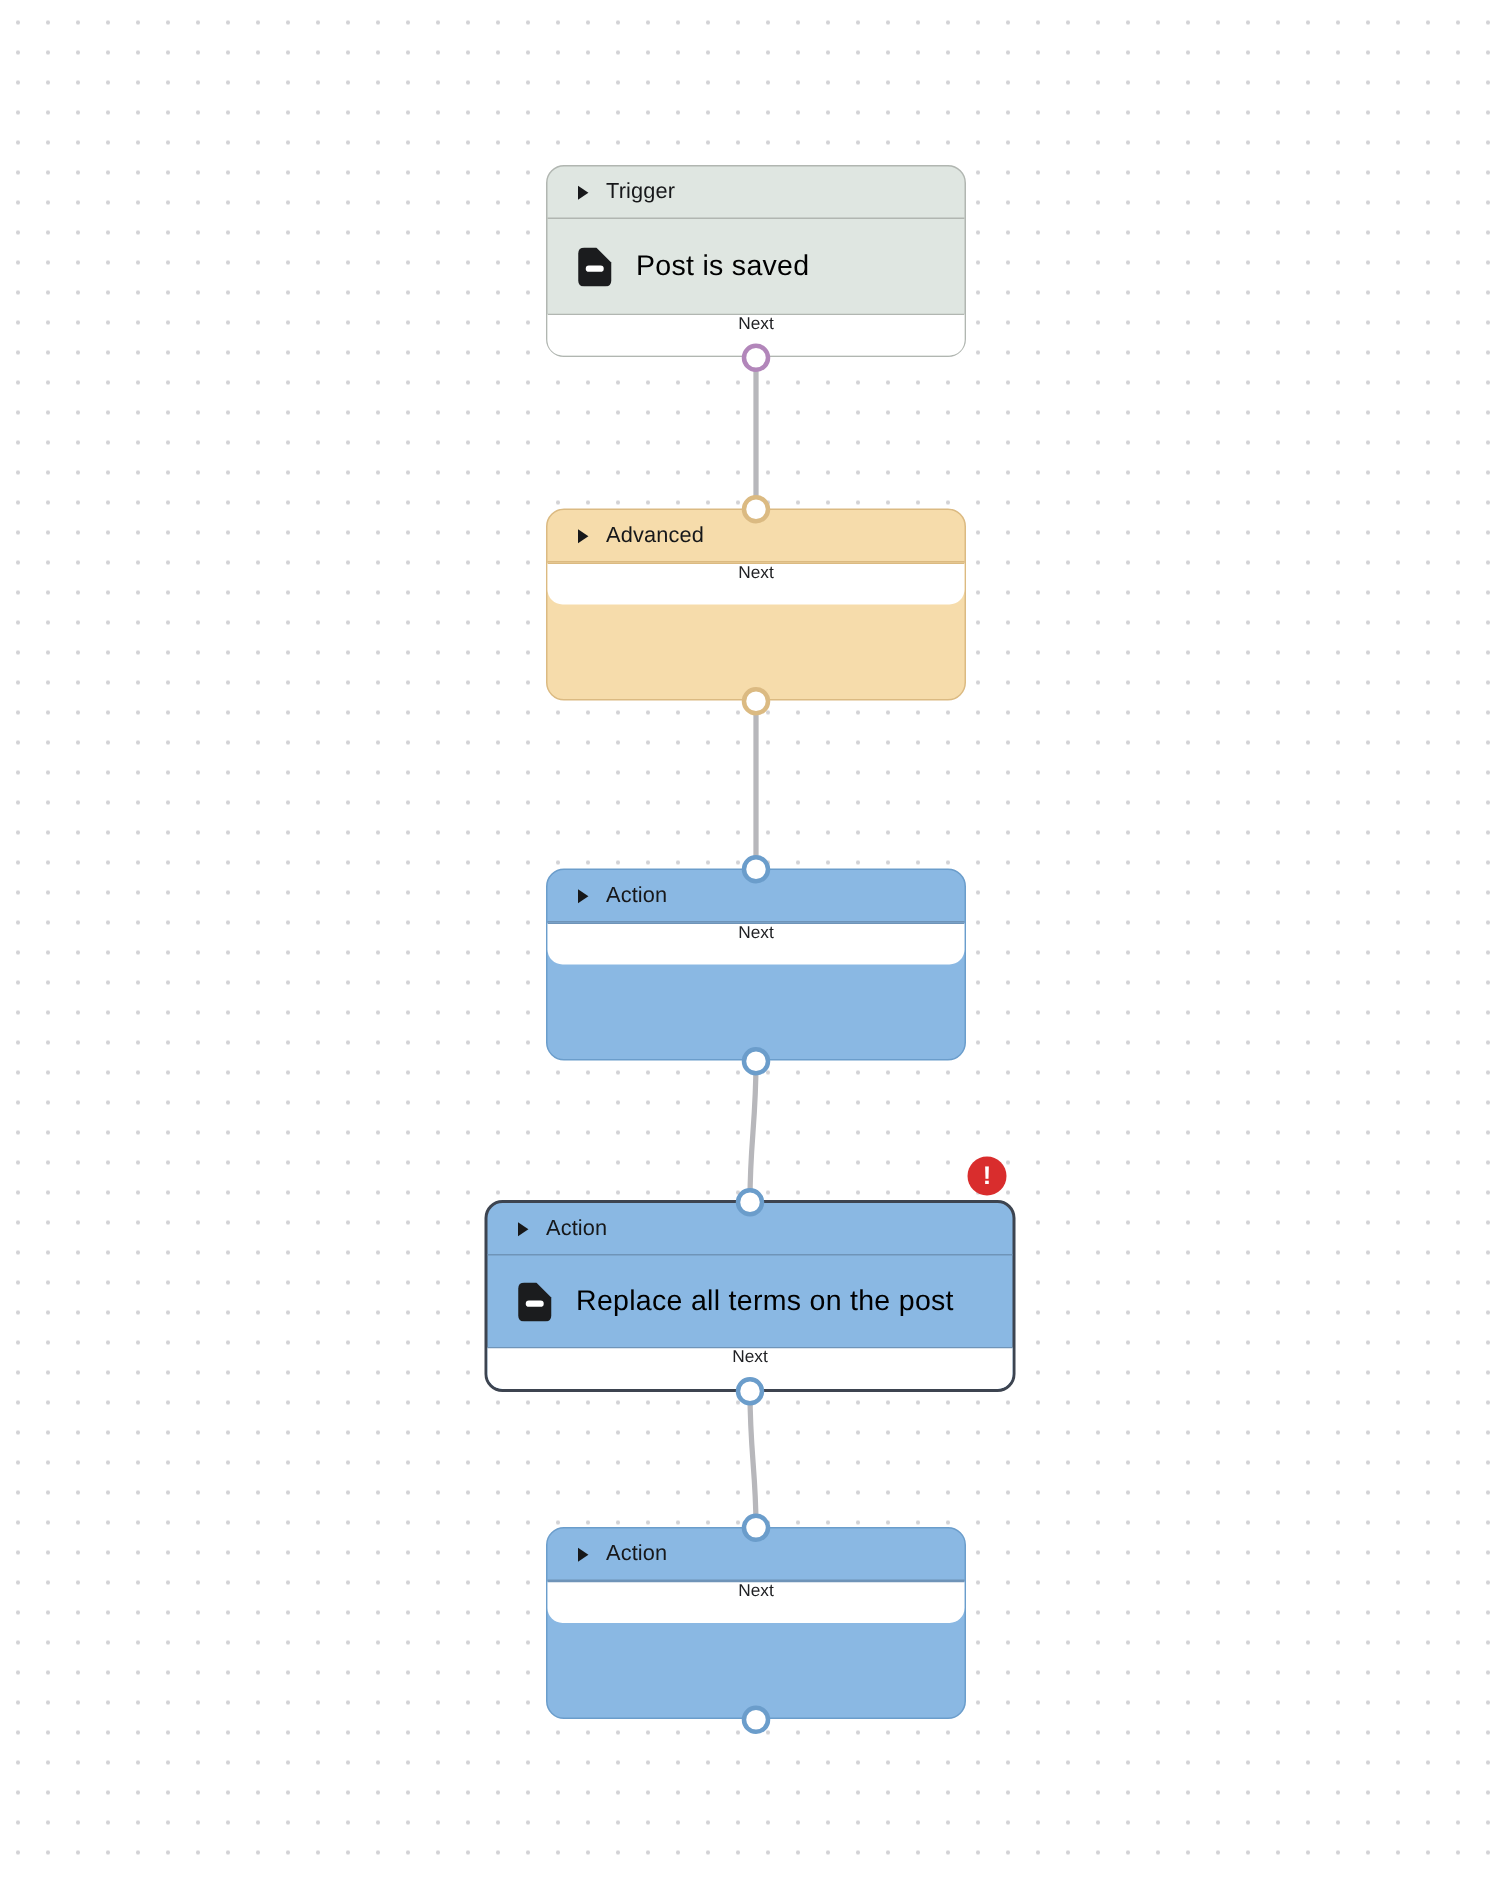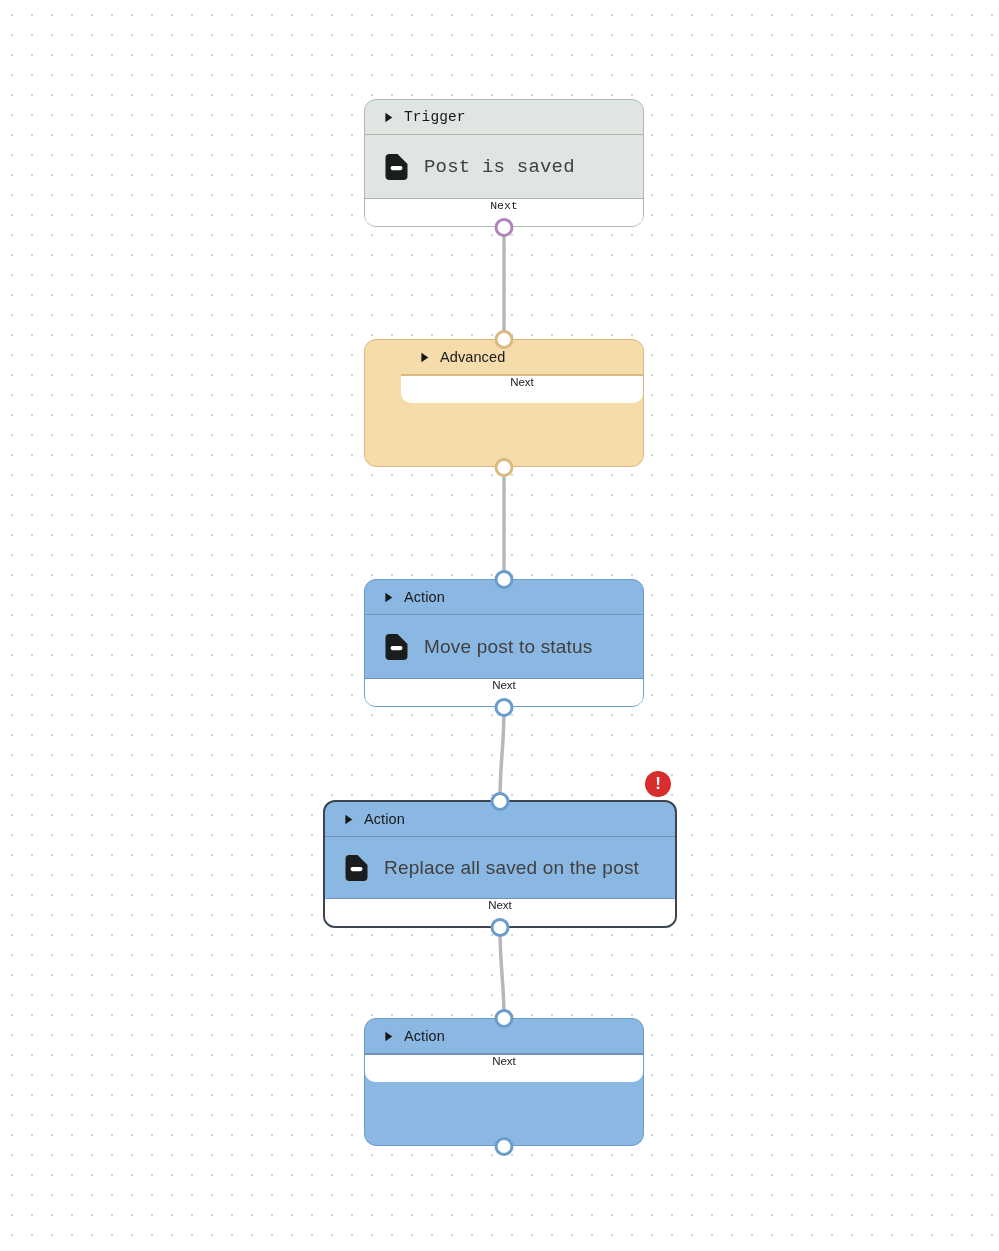--- a/index.html
+++ b/index.html
@@ -63,21 +63,21 @@
     display: flex;
     align-items: center;
     gap: 16px;
     padding: 0 20px;
     min-height: 0;
   }
   .nicon { display: inline-flex; flex: 0 0 auto; }
   .nicon svg { display: block; }
   .title {
     font-size: 19px;
-    color: #404040;
+    color: #000000;
     letter-spacing: 0.2px;
     white-space: nowrap;
   }
   .foot {
     flex: 0 0 28px;
     background: #ffffff;
     border-top: 1.5px solid var(--divider);
     border-radius: 0 0 10px 10px;
     display: flex;
     align-items: flex-start;
@@ -121,21 +121,21 @@
 
 <div class="canvas">
 
   <svg class="edges" viewBox="0 0 999 1251">
     <path d="M504 227 L504 339"></path>
     <path d="M504 467 L504 579"></path>
     <path d="M504 707 C504 748 500 762 500 800"></path>
     <path d="M500 928 C500 968 504 982 504 1018"></path>
   </svg>
 
-  <div class="node" style="left: 364px; top: 99px; font-family: Liberation Mono, monospace; --fill: #dfe6e1; --line: #b1b6b1; --divider: #b1b6b1; --port: #b286ba;">
+  <div class="node" style="left: 364px; top: 110px; --fill: #dfe6e1; --line: #b1b6b1; --divider: #b1b6b1; --port: #b286ba;">
     <div class="head">
       <span class="tri">
         <svg viewBox="0 0 10 12">
             <path d="M1.5 0.8 L9.2 6 L1.5 11.2 Z"></path>
           </svg>
       </span>
       <span class="kind">Trigger</span>
     </div>
     <div class="nbody">
       <span class="nicon">
@@ -145,78 +145,69 @@
           </svg>
       </span>
       <span class="title">Post is saved</span>
     </div>
     <div class="foot">
       <span>Next</span>
     </div>
     <span class="port port--out"></span>
   </div>
 
-  <div class="node" style="left: 364px; top: 339px; padding-left: 36px; --fill: #f6dcab; --line: #dbba82; --divider: #dbba82; --port: #dbba82;">
+  <div class="node" style="left: 364px; top: 339px; --fill: #f6dcab; --line: #dbba82; --divider: #dbba82; --port: #dbba82;">
     <div class="head">
       <span class="tri">
         <svg viewBox="0 0 10 12">
             <path d="M1.5 0.8 L9.2 6 L1.5 11.2 Z"></path>
           </svg>
       </span>
       <span class="kind">Advanced</span>
     </div>
     <div class="foot">
       <span>Next</span>
     </div>
     <span class="port port--in"></span>
     <span class="port port--out"></span>
   </div>
 
   <div class="node" style="left: 364px; top: 579px; --fill: #8ab8e3; --line: #6b9dcb; --divider: #6f94b8; --port: #6b9dcb;">
+    <div class="head">
+      <span class="tri">
+        <svg viewBox="0 0 10 12">
+            <path d="M1.5 0.8 L9.2 6 L1.5 11.2 Z"></path>
+          </svg>
+      </span>
+      <span class="kind">Action</span>
+    </div>
+    <div class="foot">
+      <span>Next</span>
+    </div>
+    <span class="port port--in"></span>
+    <span class="port port--out"></span>
+  </div>
+
+  <div class="node node--selected" style="left: 323px; top: 800px; width: 354px; --fill: #8ab8e3; --line: #3d4450; --divider: #6f94b8; --port: #6b9dcb;">
     <div class="head">
       <span class="tri">
         <svg viewBox="0 0 10 12">
             <path d="M1.5 0.8 L9.2 6 L1.5 11.2 Z"></path>
           </svg>
       </span>
       <span class="kind">Action</span>
     </div>
     <div class="nbody">
       <span class="nicon">
         <svg width="23" height="26" viewBox="0 0 22 26">
             <path d="M4 0 H12 L22 10 V22 Q22 26 18 26 H4 Q0 26 0 22 V4 Q0 0 4 0 Z" fill="#1b1c1e"></path>
             <rect x="5" y="12" width="12" height="4.2" rx="2.1" fill="#ffffff"></rect>
           </svg>
       </span>
-      <span class="title">Move post to status</span>
-    </div>
-    <div class="foot">
-      <span>Next</span>
-    </div>
-    <span class="port port--in"></span>
-    <span class="port port--out"></span>
-  </div>
-
-  <div class="node node--selected" style="left: 323px; top: 800px; width: 354px; --fill: #8ab8e3; --line: #3d4450; --divider: #6f94b8; --port: #6b9dcb;">
-    <div class="head">
-      <span class="tri">
-        <svg viewBox="0 0 10 12">
-            <path d="M1.5 0.8 L9.2 6 L1.5 11.2 Z"></path>
-          </svg>
-      </span>
-      <span class="kind">Action</span>
-    </div>
-    <div class="nbody">
-      <span class="nicon">
-        <svg width="23" height="26" viewBox="0 0 22 26">
-            <path d="M4 0 H12 L22 10 V22 Q22 26 18 26 H4 Q0 26 0 22 V4 Q0 0 4 0 Z" fill="#1b1c1e"></path>
-            <rect x="5" y="12" width="12" height="4.2" rx="2.1" fill="#ffffff"></rect>
-          </svg>
-      </span>
-      <span class="title">Replace all saved on the post</span>
+      <span class="title">Replace all terms on the post</span>
     </div>
     <div class="foot">
       <span>Next</span>
     </div>
     <span class="port port--in"></span>
     <span class="port port--out"></span>
     <div class="badge">
       <span>!</span>
     </div>
   </div>

